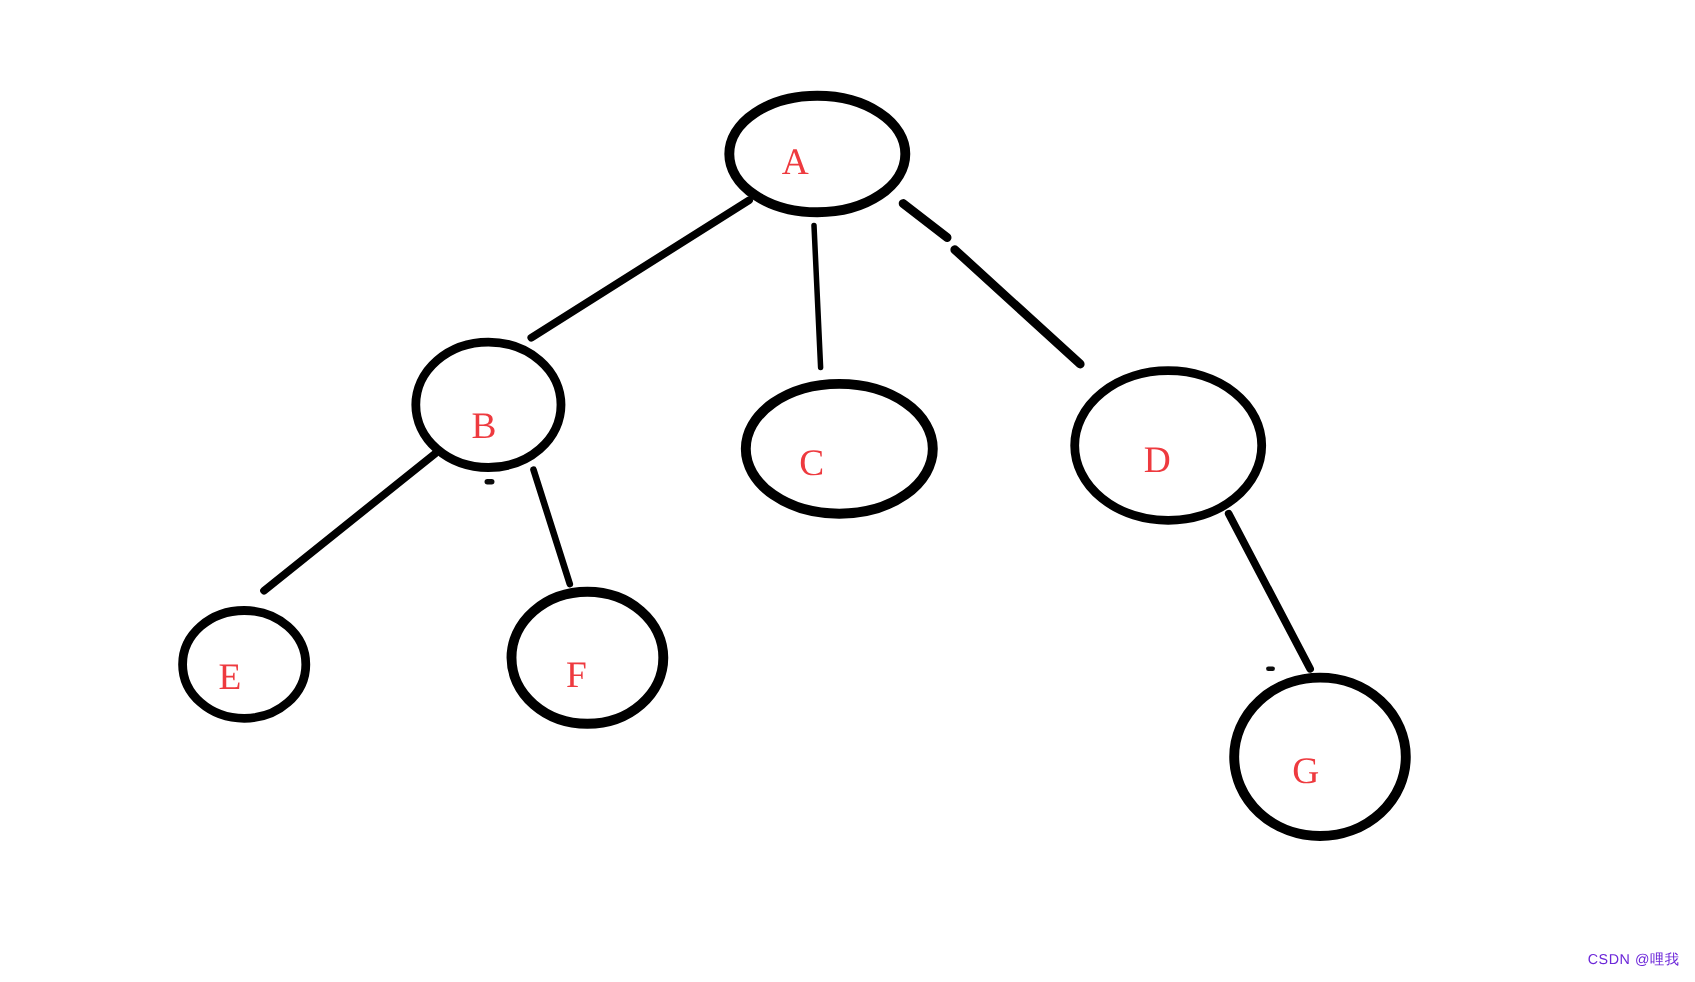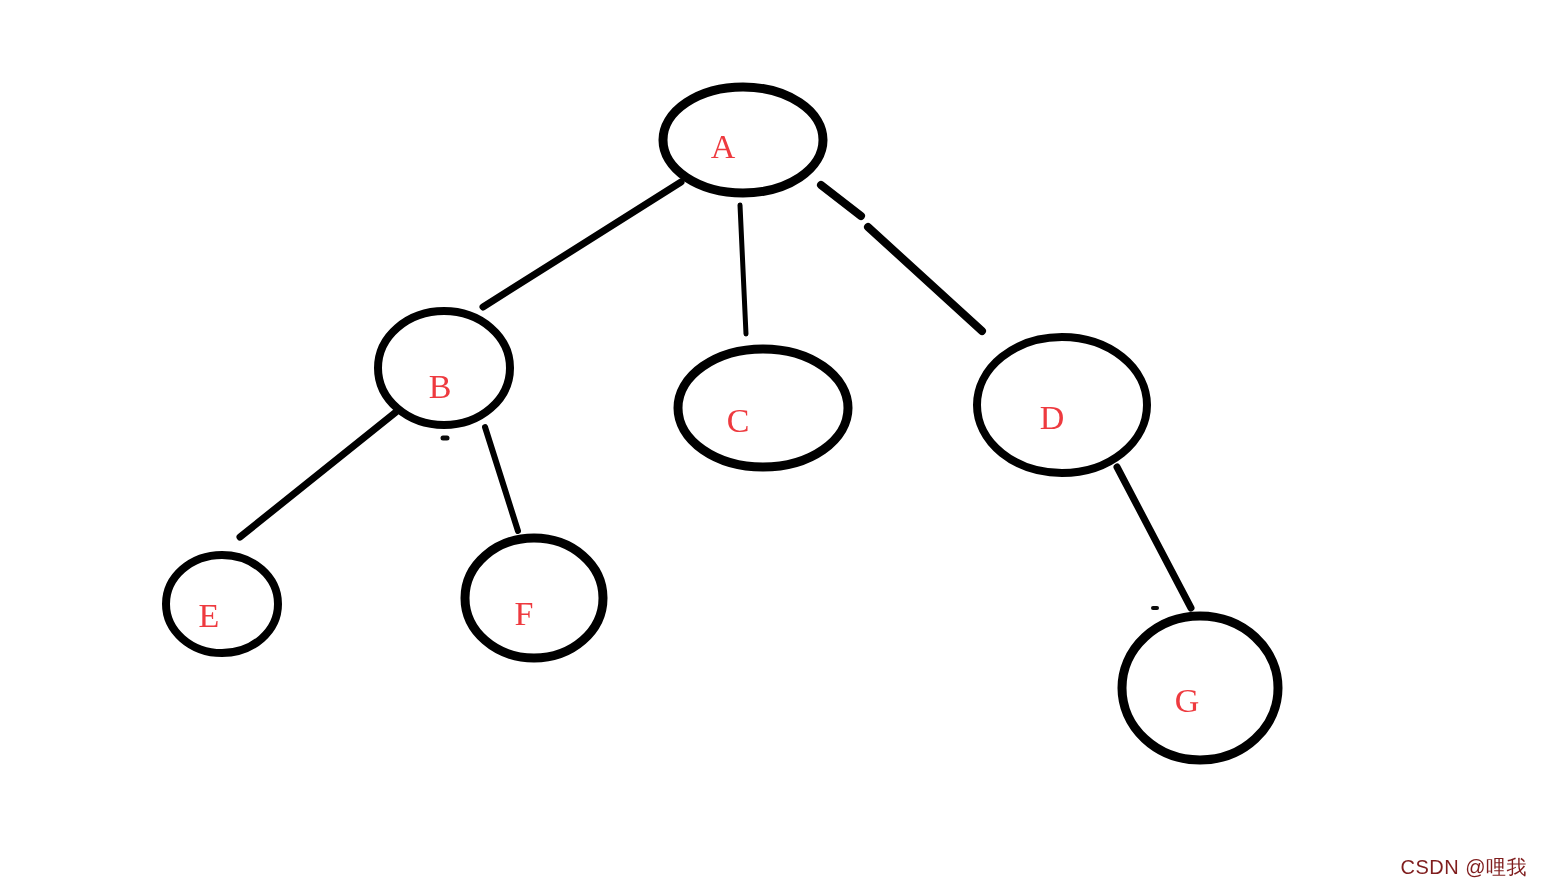--- a/index.html
+++ b/index.html
@@ -50,22 +50,22 @@
   .stray-mark {
     stroke: #0b0b0b;
     fill: none;
     stroke-linecap: round;
   }
   .watermark {
     position: absolute;
     right: 14px;
     bottom: 12px;
     font-family: "Liberation Sans", "DejaVu Sans", sans-serif;
-    font-size: 20px;
-    color: #7f1d1d;
+    font-size: 13px;
+    color: #6d28d9;
     letter-spacing: 0.5px;
     user-select: none;
     white-space: nowrap;
     margin-top: 25px;
   }
 </style>
 </head>
 <body>
 
 <div id="canvas-wrap">

